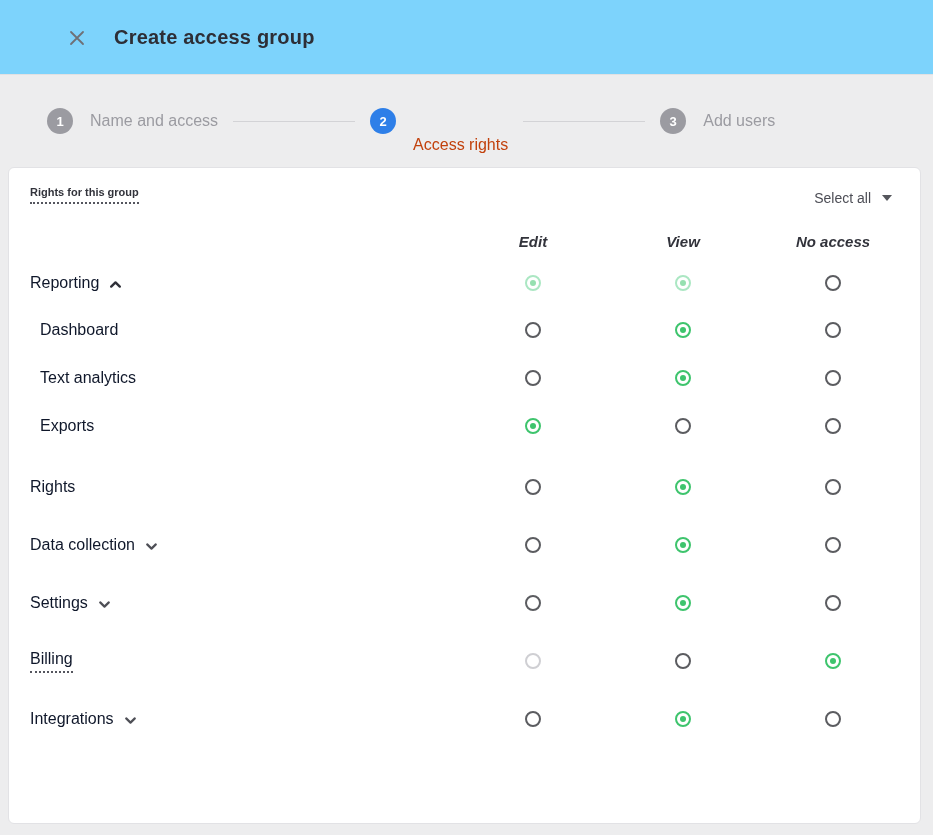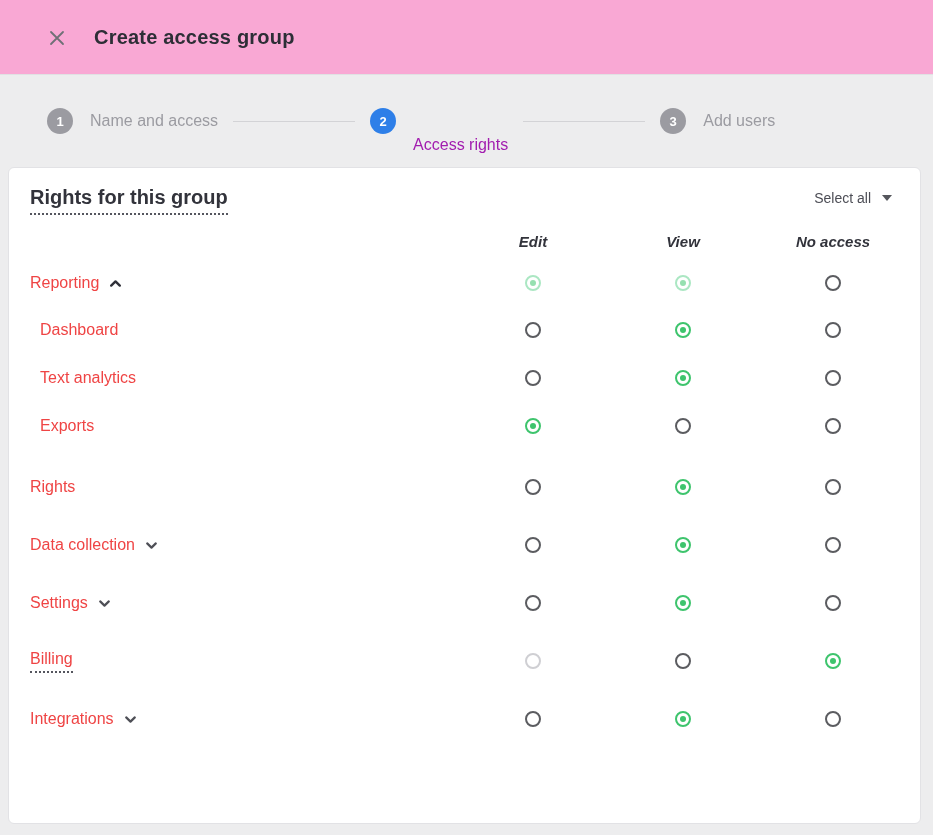--- a/index.html
+++ b/index.html
@@ -7,23 +7,23 @@
   body {
     width: 933px; height: 835px;
     font-family: "Liberation Sans", sans-serif;
     background: #ededee;
     overflow: hidden;
     -webkit-font-smoothing: antialiased;
   }
 
   
   .topbar {
-    height: 75px; background: #f9a8d4;
+    height: 75px; background: #7dd3fc;
     display: flex; align-items: center;
-    padding-left: 44px;
+    padding-left: 64px;
     border-bottom: 1px solid #e1e1e3;
   }
   .close-btn {
     width: 26px; height: 26px; border: none; background: none; padding: 0;
     display: flex; align-items: center; justify-content: center;
     cursor: pointer; margin-right: 24px;
   }
   .page-title {
     font-size: 20px; font-weight: 700; color: #2d2e36; letter-spacing: .2px;
   }
@@ -36,38 +36,38 @@
   .step { display: flex; align-items: center; cursor: default; }
   .step-circle {
     width: 26px; height: 26px; border-radius: 50%;
     background: #9b9ba1; color: #fff;
     font-size: 13px; font-weight: 700;
     display: flex; align-items: center; justify-content: center;
     flex: none;
   }
   .step.active .step-circle { background: #2e7fe8; }
   .step-label { margin-left: 17px; font-size: 16px; color: #9b9ba1; }
-  .step.active .step-label { color: #a21caf; margin-top: 47px; }
+  .step.active .step-label { color: #c2410c; margin-top: 47px; }
   .step-line { width: 122px; height: 1px; background: #d3d3d6; margin: 0 15px; flex: none; }
 
   
   .card {
     margin: 0 12px 0 8px;
     height: 657px;
     background: #ffffff;
     border: 1px solid #e2e2e5;
     border-radius: 6px;
     padding: 18px 12px 0 21px;
   }
   .card-top {
     display: flex; justify-content: space-between; align-items: flex-start;
     height: 36px; padding-right: 16px;
   }
   .card-title {
-    font-size: 20px; font-weight: 600; color: #32333b;
+    font-size: 11px; font-weight: 600; color: #32333b;
     border-bottom: 2px dotted #55565e; padding-bottom: 4px;
   }
   .select-all {
     border: none; background: none; padding: 0; cursor: pointer;
     display: flex; align-items: center; gap: 11px;
     font-family: inherit; font-size: 14px; color: #4c4d55; margin-top: 4px;
   }
   .caret-down {
     width: 0; height: 0;
     border-left: 5px solid transparent; border-right: 5px solid transparent;
@@ -83,22 +83,22 @@
   .header-row { height: 38px; }
   .col-header {
     text-align: center; font-size: 15px; font-weight: 600; color: #32333b; font-style: italic;
   }
   .h46 { height: 46px; }
   .h48 { height: 48px; }
   .h58 { height: 58px; }
   .gap-top { margin-top: 8px; }
 
   .row-label {
-    font-size: 16px; color: #ef4444;
-    display: flex; align-items: flex-start; gap: 9px;
+    font-size: 16px; color: #0f172a;
+    display: flex; align-items: flex-end; gap: 9px;
   }
   .row-sub .row-label { padding-left: 10px; }
   .label-underline {
     border-bottom: 2px dotted #55565e; padding-bottom: 3px;
   }
   .chev { display: flex; align-items: center; margin-top: 2px; }
 
   .radio {
     width: 16px; height: 16px; border-radius: 50%;
     border: 2px solid #5b5c60; justify-self: center; position: relative;

